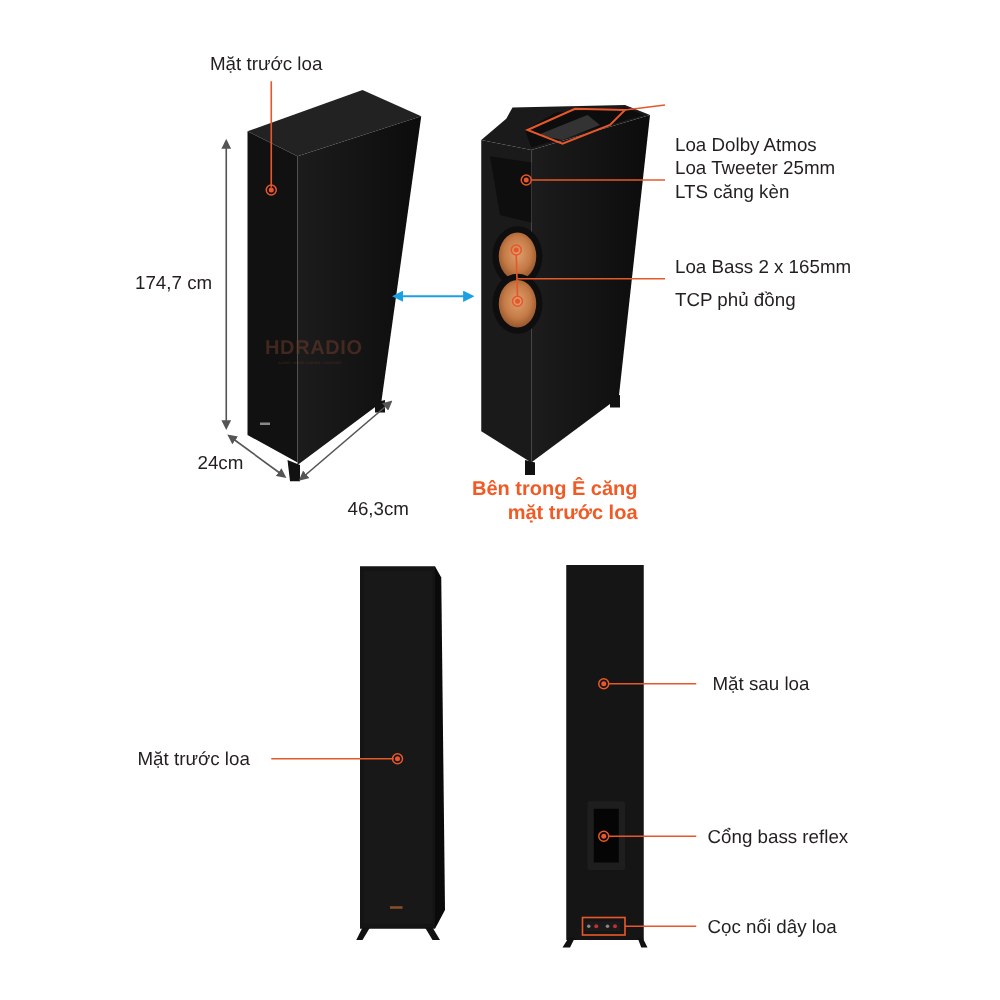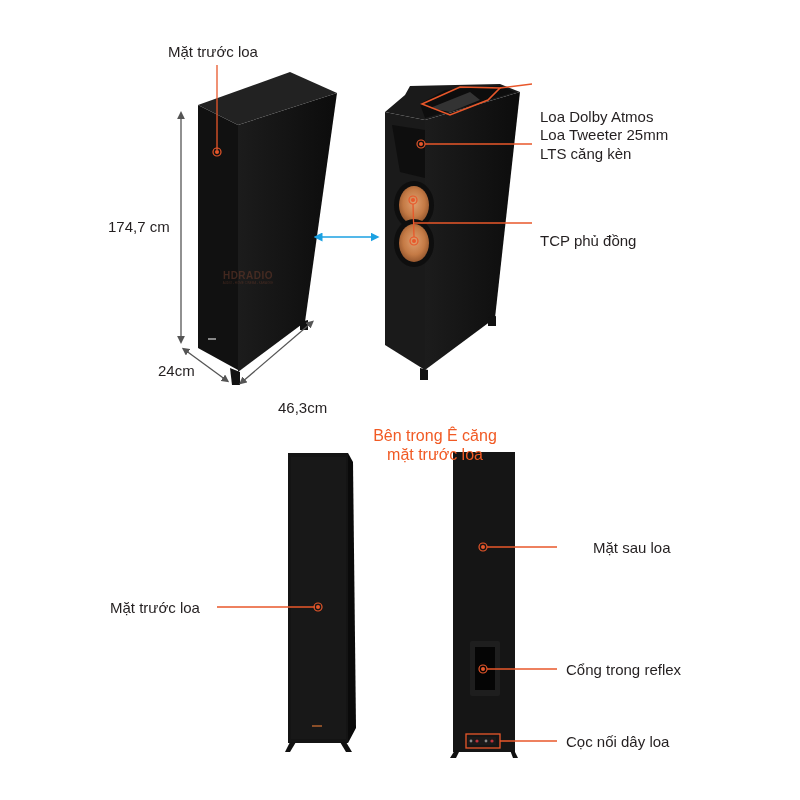--- a/index.html
+++ b/index.html
@@ -1,24 +1,24 @@
 <!DOCTYPE html>
 <html><head>
 <meta charset="utf-8">
 <style>
   html, body { margin: 0; padding: 0; background: #ffffff; }
   body { width: 800px; height: 800px; position: relative; overflow: hidden;
          font-family: "Liberation Sans", "DejaVu Sans", sans-serif; color: #222; }
   .stage { position: absolute; left: 0; top: 0; width: 800px; height: 800px; }
   svg.art { position: absolute; left: 0; top: 0; }
   .label { position: absolute; font-size: 15px; line-height: 19px; color: #231f20; white-space: nowrap; }
-  .caption { position: absolute; font-size: 16px; font-weight: normal; line-height: 20px; text-align: center; white-space: nowrap; margin-top: 44px; }
+  .caption { position: absolute; font-size: 16px; font-weight: bold; line-height: 20px; text-align: right; white-space: nowrap; }
   .dim { position: absolute; font-size: 15px; color: #231f20; white-space: nowrap; }
   .wm { position: absolute; text-align: center; opacity: 0.55; }
-  .wm .big { font-size: 10px; font-weight: bold; letter-spacing: 0.5px; }
+  .wm .big { font-size: 16px; font-weight: bold; letter-spacing: 0.5px; }
   .wm .small { font-size: 3px; }
 </style>
 </head>
 <body>
 
 <div class="stage">
 
   <svg class="art" width="800" height="800" viewBox="0 0 800 800">
     <defs>
       <radialGradient id="cone" cx="50%" cy="45%" r="60%">
@@ -139,23 +139,24 @@
   </div>
 
   <div class="label" style="left:168px; top:42px;">Mặt trước loa</div>
   <div class="dim" style="left:108px; top:218px;">174,7 cm</div>
   <div class="dim" style="left:158px; top:362px;">24cm</div>
   <div class="dim" style="left:278px; top:355px;margin-top:44px;">46,3cm</div>
 
   <div class="label" style="left:540px; top:75px;margin-top:32px;">Loa Dolby Atmos</div>
   <div class="label" style="left:540px; top:125px;">Loa Tweeter 25mm</div>
   <div class="label" style="left:540px; top:144px;">LTS căng kèn</div>
+  <div class="label" style="left:540px; top:204px;">Loa Bass 2 x 165mm</div>
   <div class="label" style="left:540px; top:231px;">TCP phủ đồng</div>
 
   <div class="caption" style="left:360px; top:382px; width:150px; color:#f15a24;">Bên trong Ê căng</div>
   <div class="caption" style="left:360px; top:401px; width:150px; color:#f15a24;">mặt trước loa</div>
 
   <div class="label" style="left:110px; top:598px;">Mặt trước loa</div>
 
-  <div class="label" style="left:593px; top:538px;">Mặt sau loa</div>
-  <div class="label" style="left:566px; top:660px;">Cổng trong reflex</div>
+  <div class="label" style="left:570px; top:538px;">Mặt sau loa</div>
+  <div class="label" style="left:566px; top:660px;">Cổng bass reflex</div>
   <div class="label" style="left:566px; top:732px;">Cọc nối dây loa</div>
 </div>
 
 </body></html>

